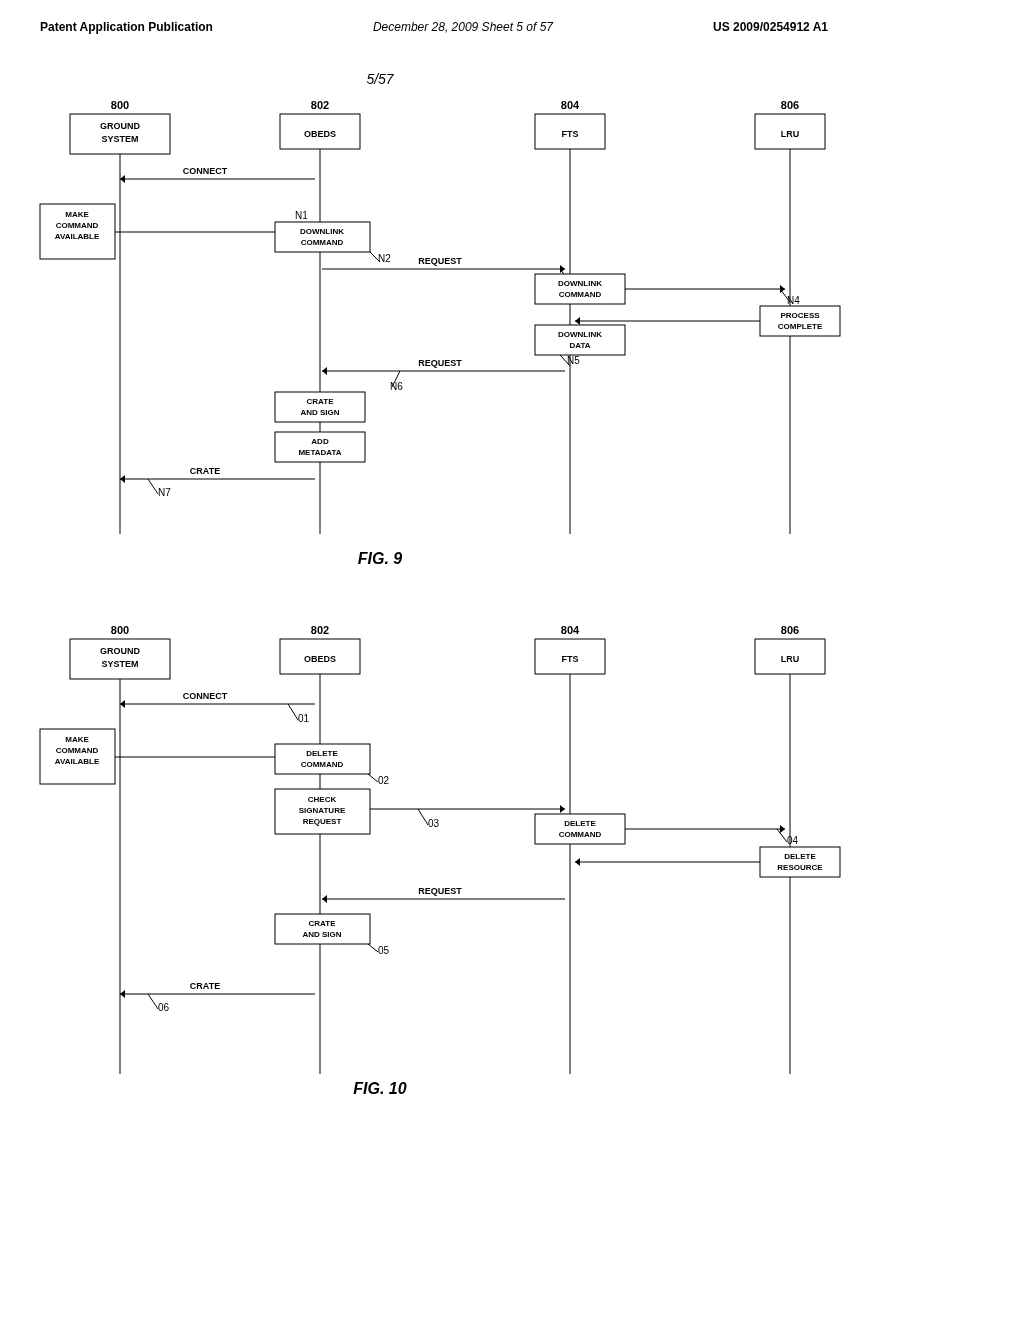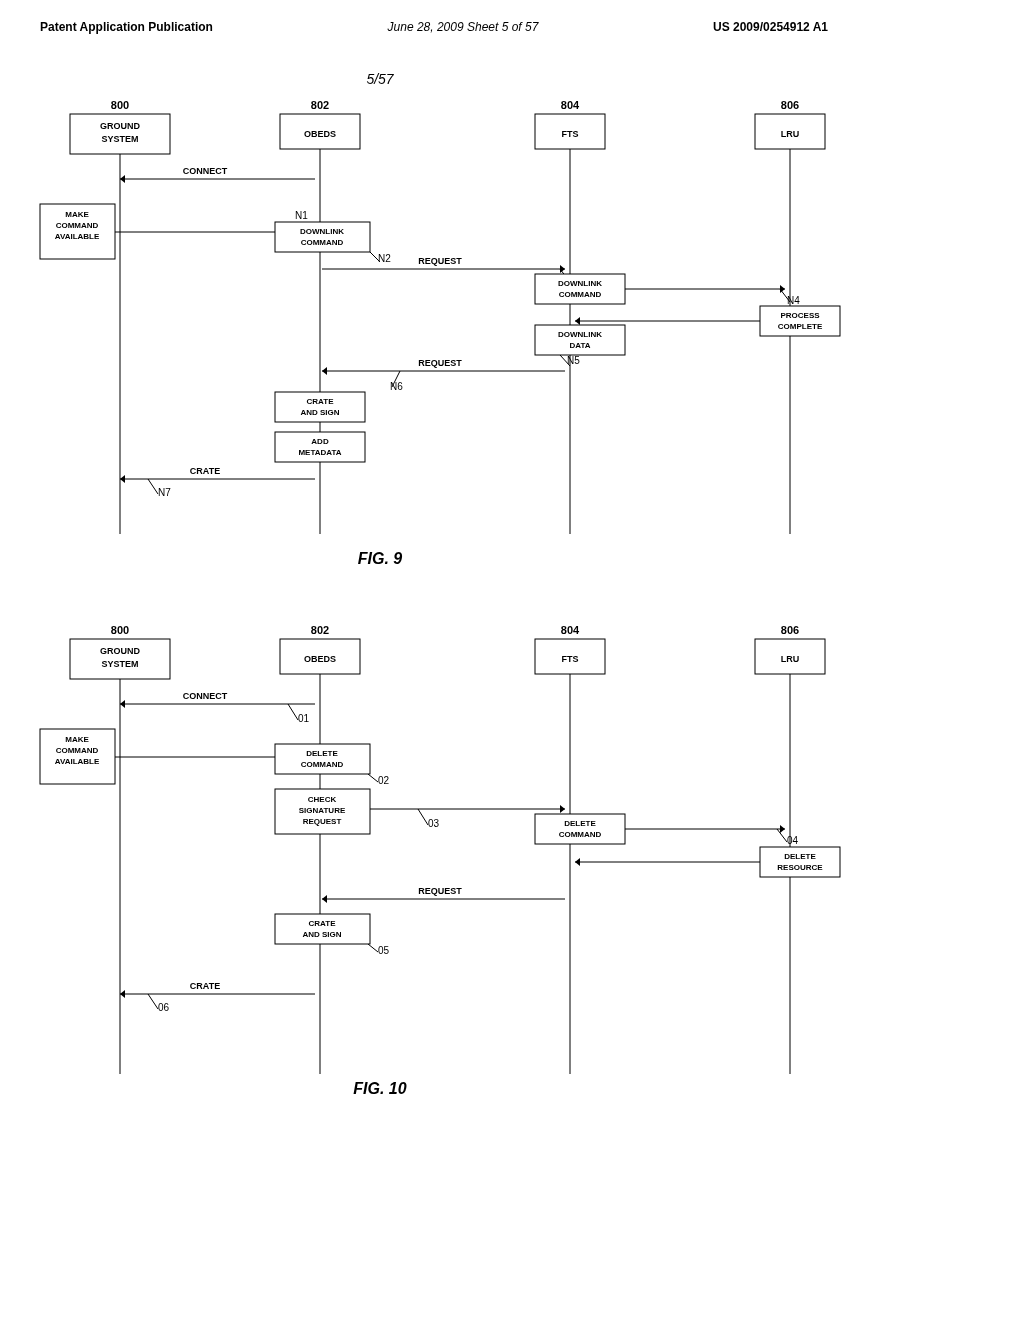--- a/index.html
+++ b/index.html
@@ -55,21 +55,21 @@
       overflow: visible;
     }
   </style>
 </head>
 <body>
 
 <div class="page">
 
   <div class="header">
     <span class="header-left">Patent Application Publication</span>
-    <span class="header-center">June 28, 2009   Sheet 5 of 57</span>
+    <span class="header-center">December 28, 2009   Sheet 5 of 57</span>
     <span class="header-right">US 2009/0254912 A1</span>
   </div>
 
   <div class="diagram-container">
 
     <div class="fig9">
       <svg class="diagram-svg" viewBox="0 0 900 520">
 
         <text x="340" y="20" font-size="14" font-style="italic" font-family="Arial" text-anchor="middle">5/57</text>
 

